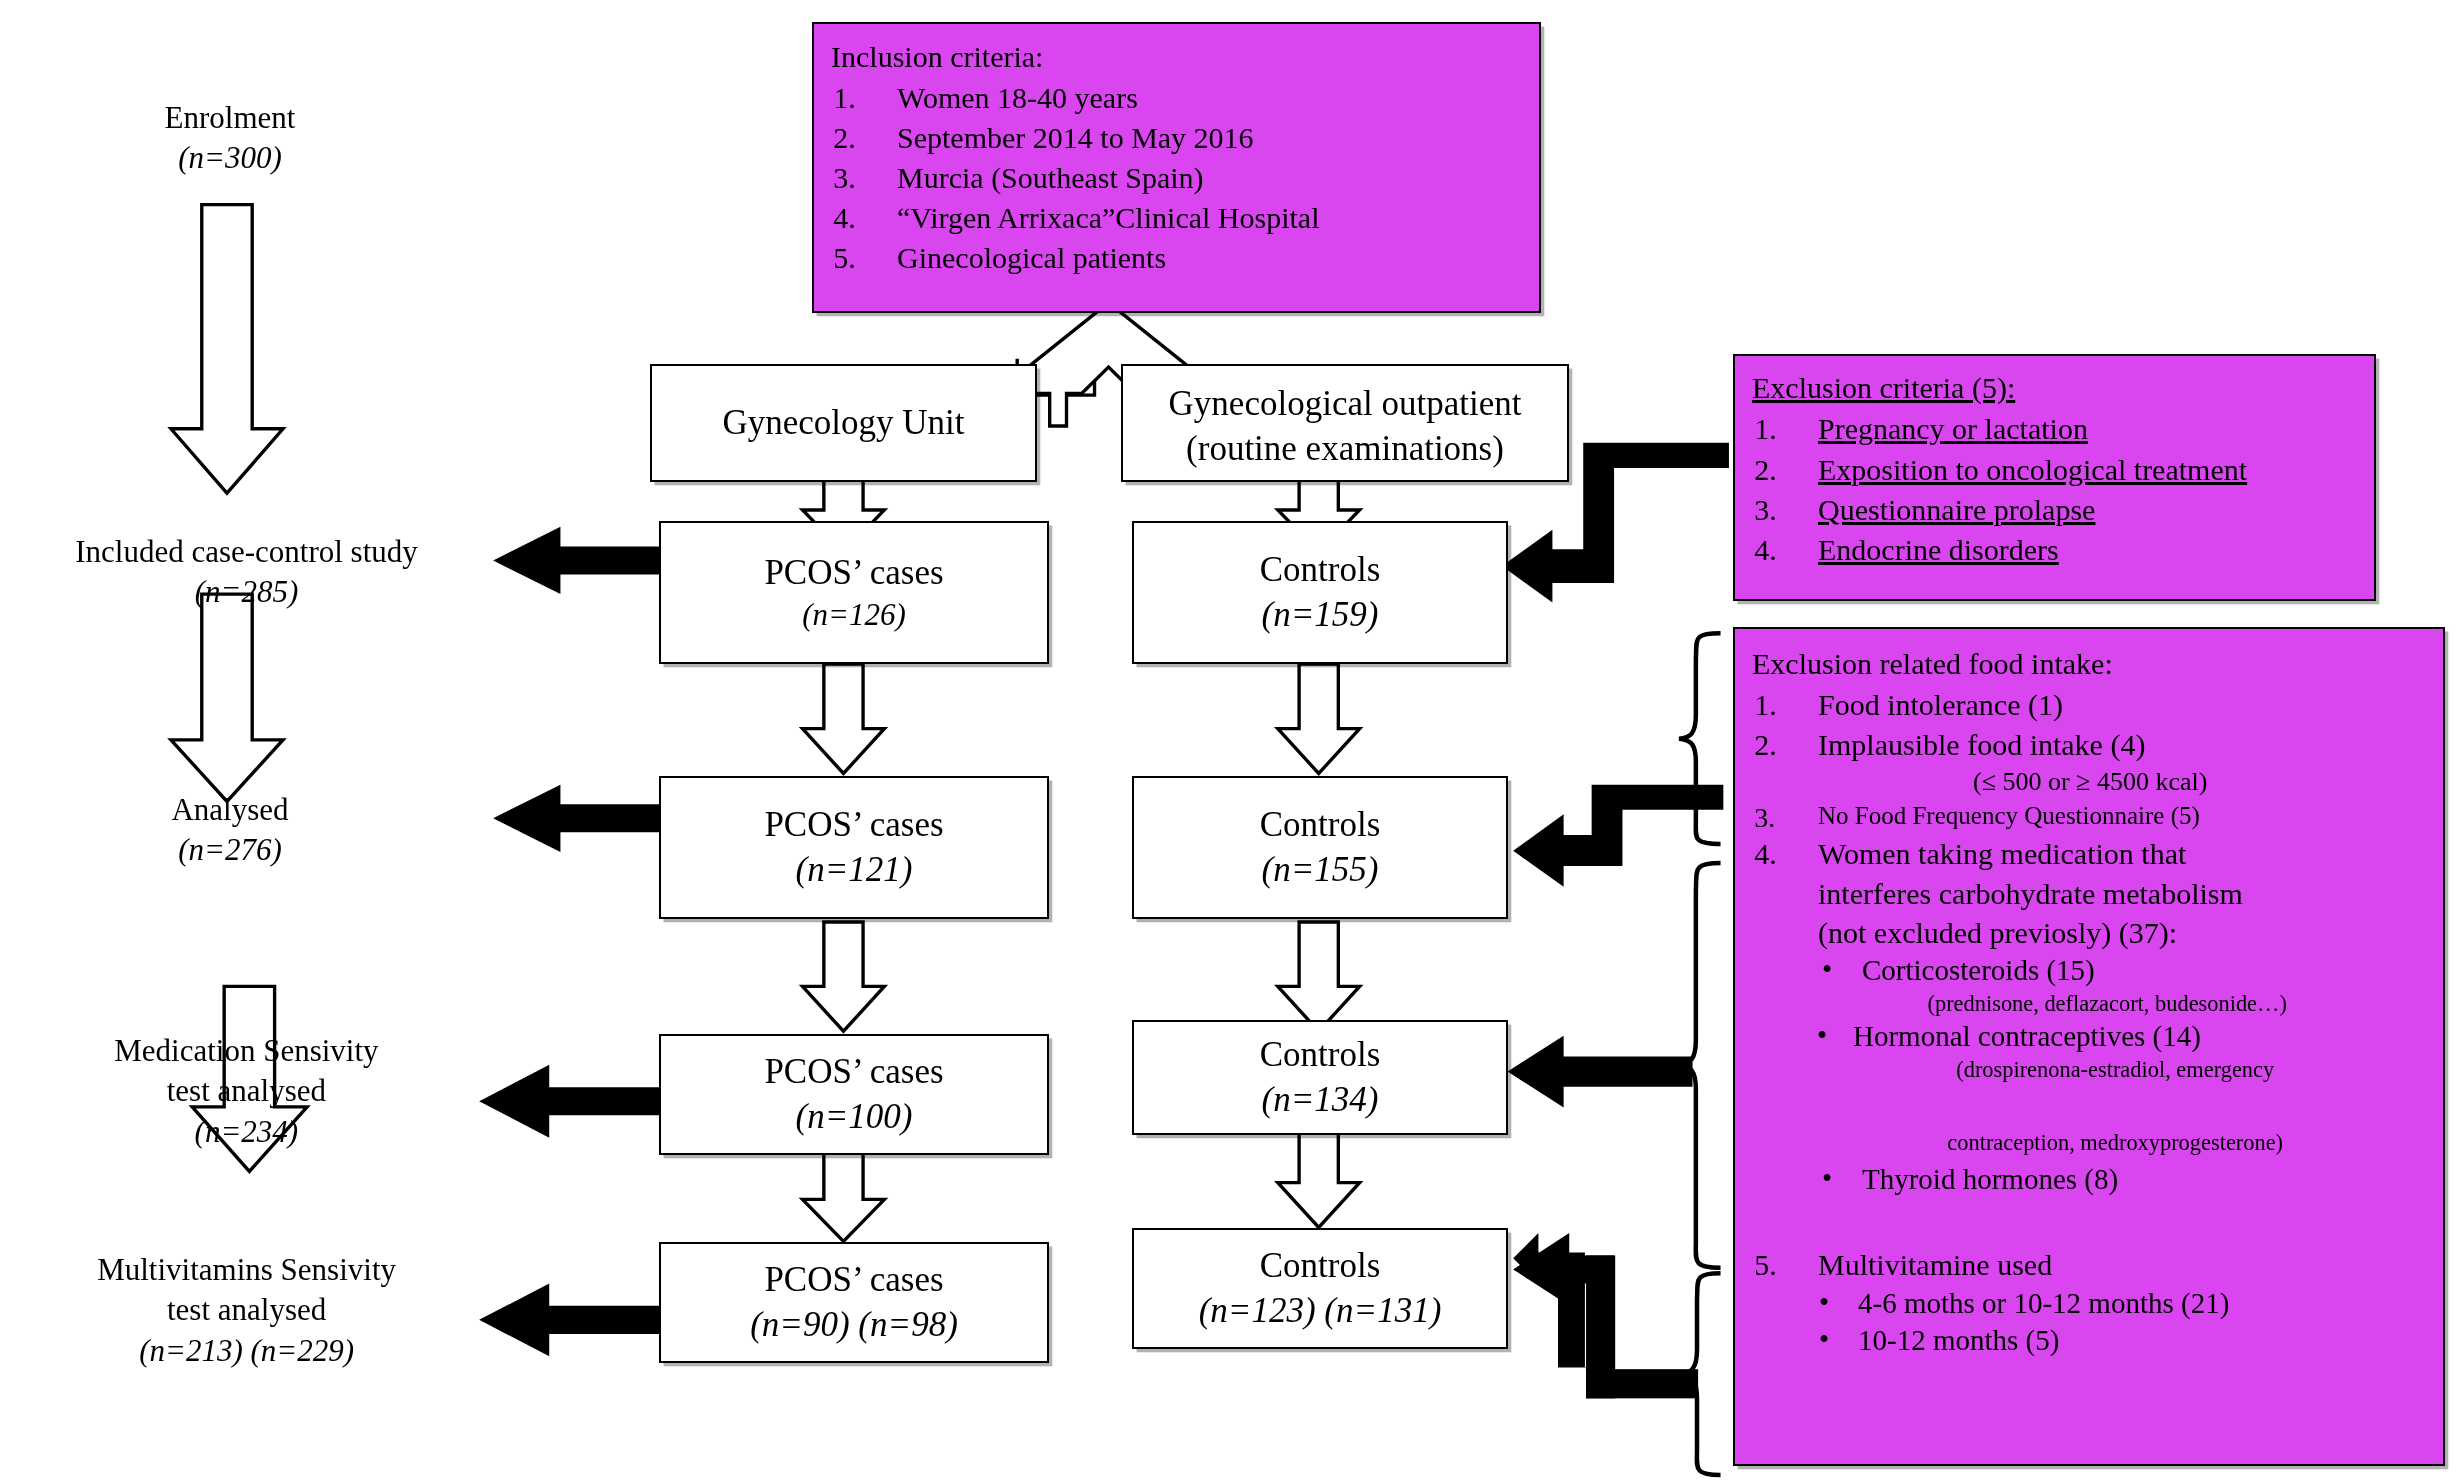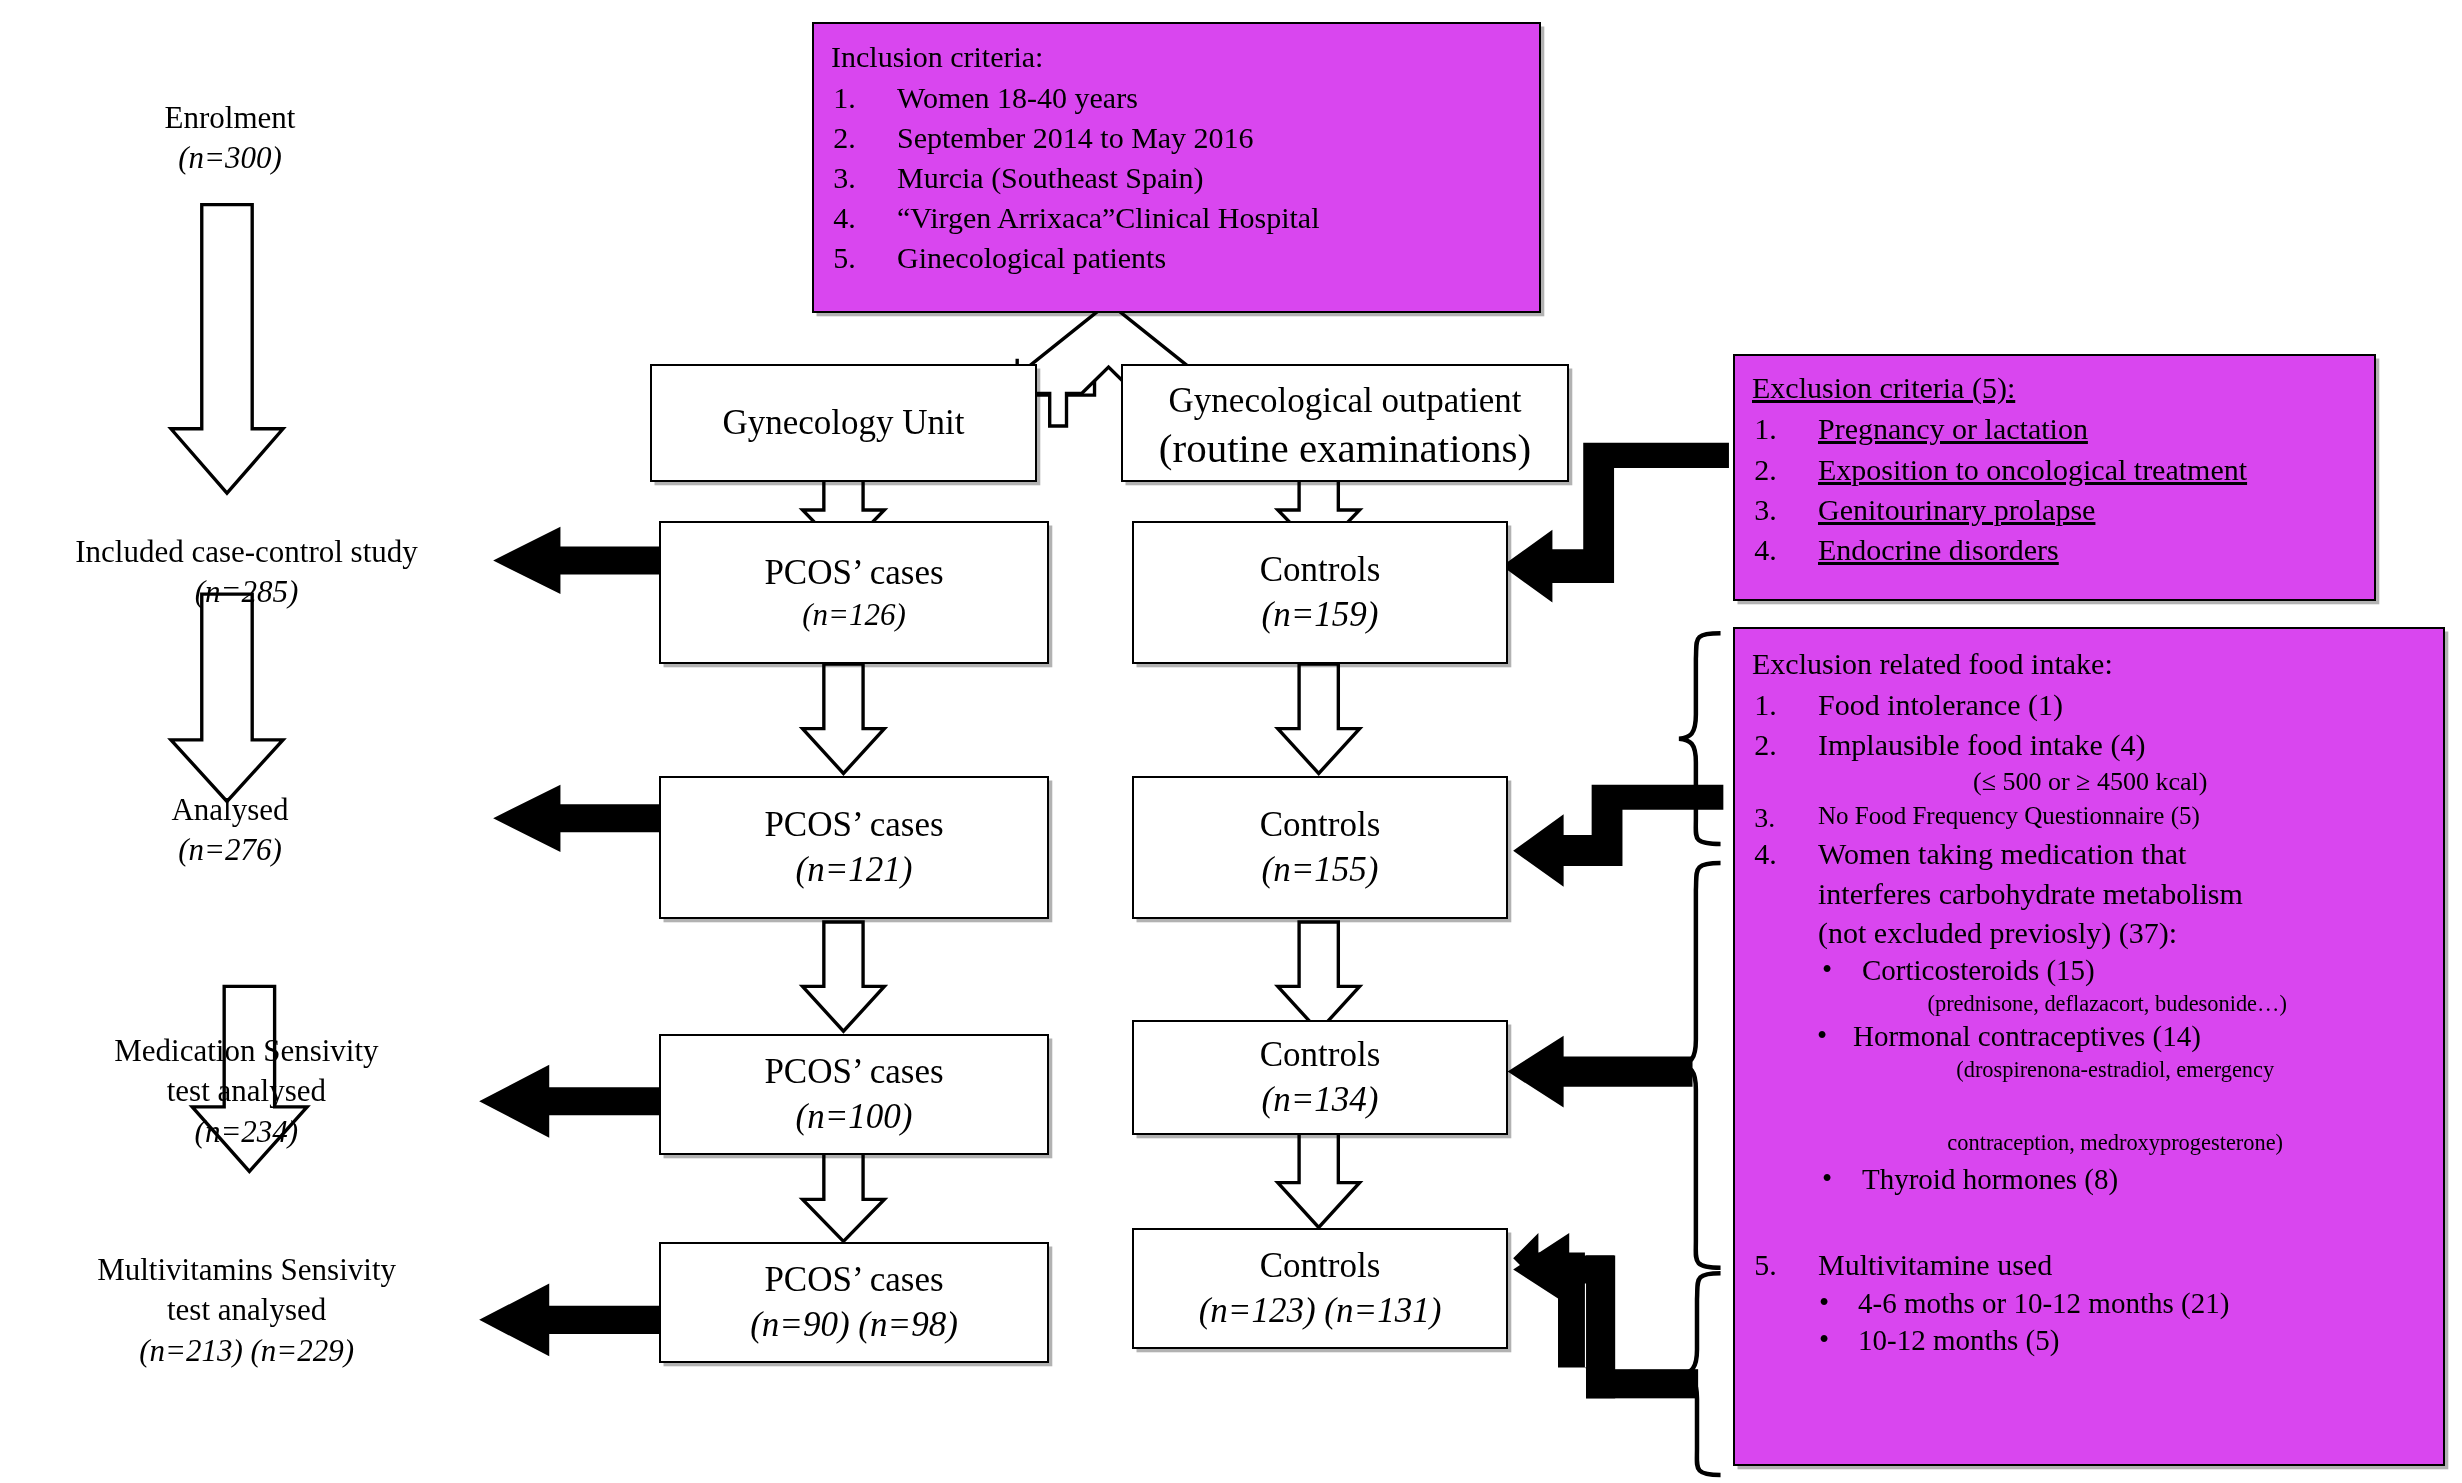--- a/index.html
+++ b/index.html
@@ -157,21 +157,21 @@
       <li>
         <span class="num">1.</span>
         <span>Pregnancy or lactation</span>
       </li>
       <li>
         <span class="num">2.</span>
         <span>Exposition to oncological treatment</span>
       </li>
       <li>
         <span class="num">3.</span>
-        <span>Genitourinary prolapse</span>
+        <span>Questionnaire prolapse</span>
       </li>
       <li>
         <span class="num">4.</span>
         <span>Endocrine disorders</span>
       </li>
     </ol>
   </div>
 
   <div class="panel" style="left:1733px;top:627px;width:712px;height:839px;padding-top:14.6px;">
     <div class="head">Exclusion related food intake:</div>
@@ -235,21 +235,21 @@
       <span>10-12 months (5)</span>
     </div>
   </div>
 
   <div class="box" style="left:650px;top:364px;width:387px;height:118px;">
     <span class="ln" style="font-size:35px;">Gynecology  Unit</span>
   </div>
 
   <div class="box" style="left:1121px;top:364px;width:448px;height:118px;">
     <span class="ln" style="font-size:35px;margin-top:7px;">Gynecological outpatient</span>
-    <span class="ln" style="font-size:41px;">(routine  examinations)</span>
+    <span class="ln" style="font-size:35px;">(routine  examinations)</span>
   </div>
 
   <div class="box" style="left:659px;top:521px;width:390px;height:143px;">
     <span class="ln" style="font-size:35px;">PCOS’ cases</span>
     <span class="ln italic-n" style="font-size:31px;">(<i>n</i>=126)</span>
   </div>
 
   <div class="box" style="left:1132px;top:521px;width:376px;height:143px;">
     <span class="ln" style="font-size:35px;">Controls</span>
     <span class="ln italic-n" style="font-size:35px;">(<i>n</i>=159)</span>

